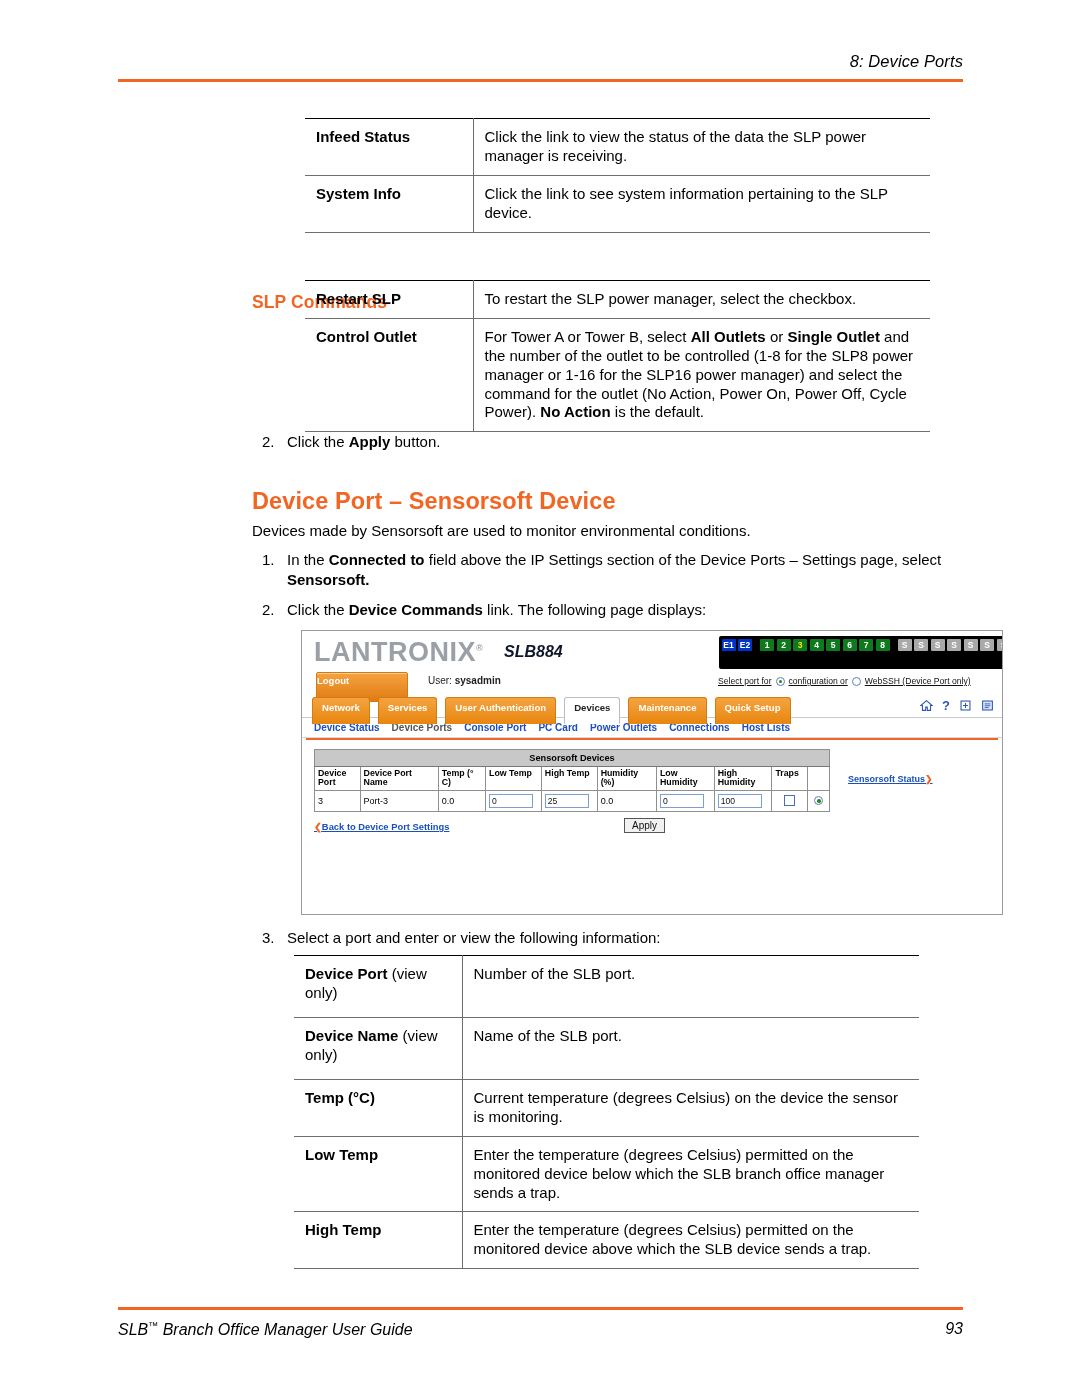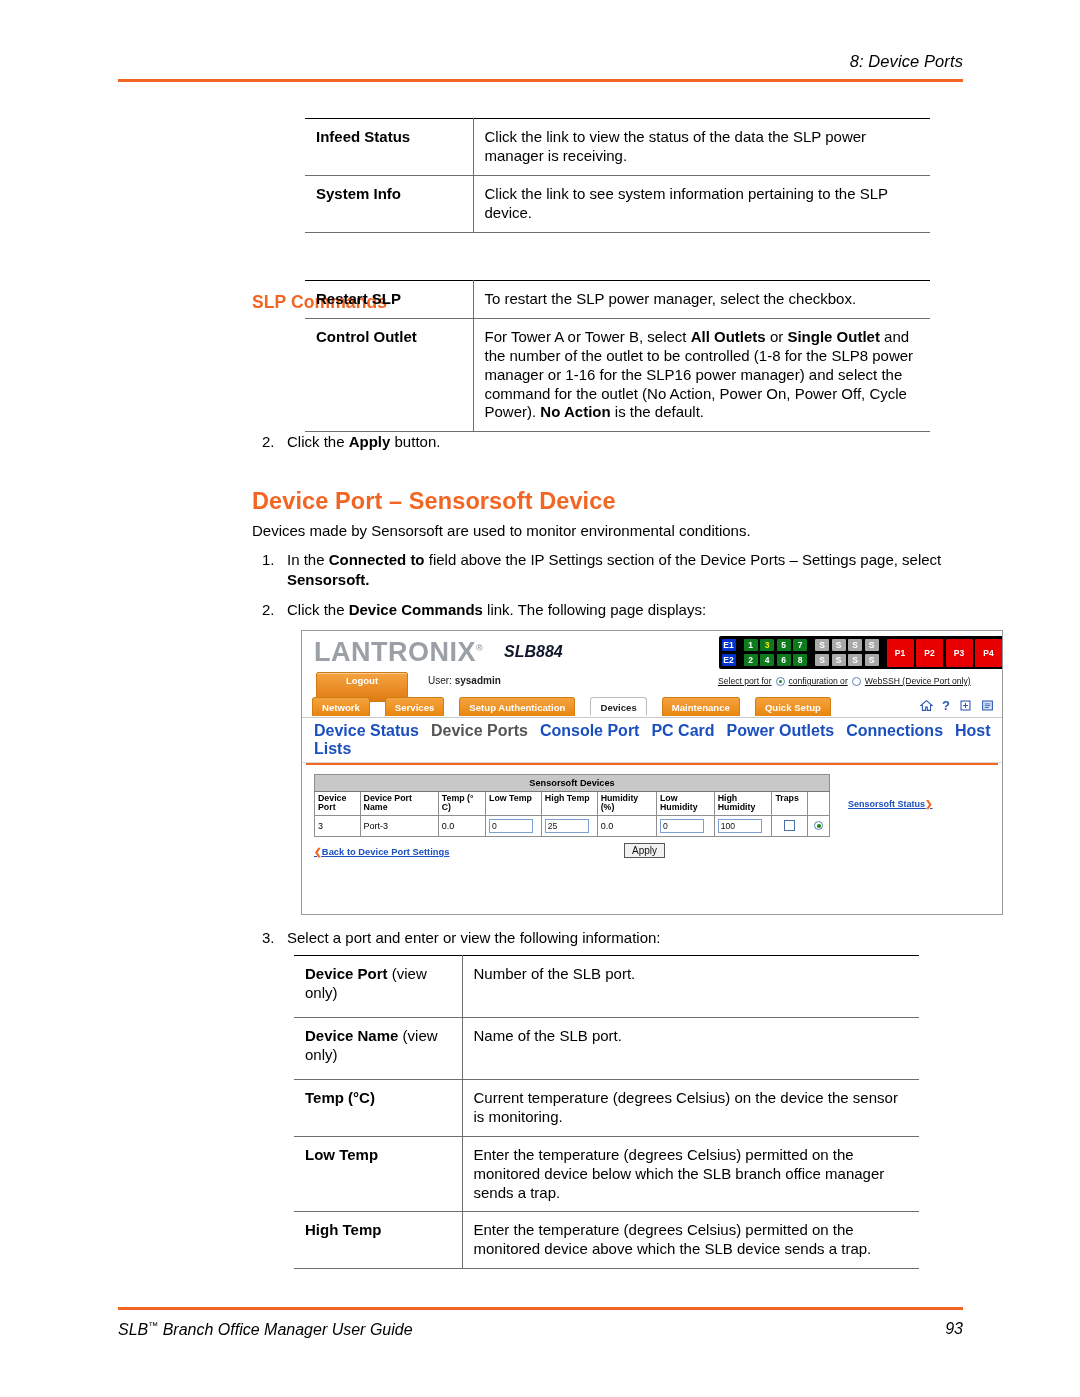--- a/index.html
+++ b/index.html
@@ -105,36 +105,36 @@
   .model {
     position:absolute; left:202px; top:12px;
     color:#0f172a; font-style:italic; font-weight:bold; font-size:16px;
   }
   .logout-btn {
     position:absolute; left:14px; top:41px;
     width:92px; height:30px;
     background:linear-gradient(#F5A340,#E07B12);
     border:1px solid #cf7a14; border-radius:2px;
     color:#fff; font-size:9.5px; font-weight:bold;
-    text-align:center; line-height:16px;
+    text-align:left; line-height:16px;
     box-shadow:inset 0 1px 0 rgba(255,255,255,.45);
   }
   .user-label {
     position:absolute; left:126px; top:44px;
     font-size:10px; color:#222;
   }
   .user-label b { font-weight:bold; }
 
   
   .portmap {
     position:absolute; left:417px; top:5px;
     background:#000; padding:2.5px; border-radius:2px;
     display:flex; gap:2.5px; align-items:stretch;
   }
-  .pm-col { display:flex; flex-direction:column; gap:2.5px; }
+  .pm-col { display:flex; flex-direction:row; gap:2.5px; }
   .pm-cell {
     width:14px; height:12.5px; line-height:12.5px;
     text-align:center; font-size:8.5px; font-weight:bold;
     color:#fff; border-radius:1px;
   }
   .pm-e  { background:#0033CC; }
   .pm-g  { background:#0E7A1E; }
   .pm-g-sel { background:#0E7A1E; color:#FFE400; }
   .pm-s  { background:#A9A9A9; color:#ffffff; }
   .pm-p  { width:27px; background:#E80000; }
@@ -155,22 +155,22 @@
     width:3.6px; height:3.6px; border-radius:50%; background:#1f8a1f;
   }
 
   
   .tabbar {
     position:relative; height:21px; margin:0 0 0 0;
     padding-left:10px;
     border-bottom:1px solid #c9c9c9;
   }
   .tab {
-    display:inline-block; height:19px; line-height:19px;
-    padding:0 9px; margin-right:15px;
+    display:inline-block; height:27px; line-height:19px;
+    padding:0 9px; margin-right:8px;
     background:linear-gradient(#F5A340,#E8860F);
     color:#fff; font-size:9.6px; font-weight:bold;
     border:1px solid #d07d12;
     border-bottom:none;
     border-radius:3px 3px 0 0;
     vertical-align:bottom;
   }
   .tab.active {
     background:#fff; color:#222;
     border:1px solid #bdbdbd; border-bottom:1px solid #fff;
@@ -181,21 +181,21 @@
     color:#2b56b5;
   }
   .icon-sm { width:13px; height:13px; display:block; }
 
   .subnav {
     padding:4px 0 4px 12px;
     border-bottom:1px solid #d8d8d8;
     background:#fff;
   }
   .subnav a {
-    color:#1B4FBF; font-size:16px; font-weight:bold;
+    color:#1B4FBF; font-size:10px; font-weight:bold;
     text-decoration:none; margin-right:12px;
   }
   .subnav a.cur { color:#555; }
 
   .app-title-row {
     position:relative; height:24px;
   }
   .app-title {
     text-align:center; font-size:13px; font-weight:bold;
     padding-top:5px; color:#111;
@@ -387,21 +387,21 @@
     <div class="selectport">
       <span>Select port for</span>
       <span class="radio on"></span>
       <span>configuration or</span>
       <span class="radio"></span>
       <span>WebSSH (Device Port only)</span>
     </div>
   </div>
 
   <div class="tabbar">
-    <span class="tab">Network</span><span class="tab">Services</span><span class="tab">Setup Authentication</span><span class="tab active">Devices</span><span class="tab">Maintenance</span><span class="tab">Quick Setup</span>
+    <span class="tab">Network</span><span class="tab">Services</span><span class="tab">User Authentication</span><span class="tab active">Devices</span><span class="tab">Maintenance</span><span class="tab">Quick Setup</span>
     <span class="icons-tr">
       <svg class="icon-sm" viewBox="0 0 16 16">
           <path d="M8 2 1 8h2v6h4v-4h2v4h4V8h2z" fill="none" stroke="#2b56b5" stroke-width="1.3"></path>
         </svg>
       <span style="font-size:13px;font-weight:bold;color:#2b56b5;line-height:13px;">?</span>
       <svg class="icon-sm" viewBox="0 0 16 16">
           <rect x="2.5" y="2.5" width="11" height="11" fill="none" stroke="#2b56b5" stroke-width="1.3"></rect>
           <path d="M8 5v6M5 8h6" stroke="#2b56b5" stroke-width="1.3"></path>
         </svg>
       <svg class="icon-sm" viewBox="0 0 16 16">

